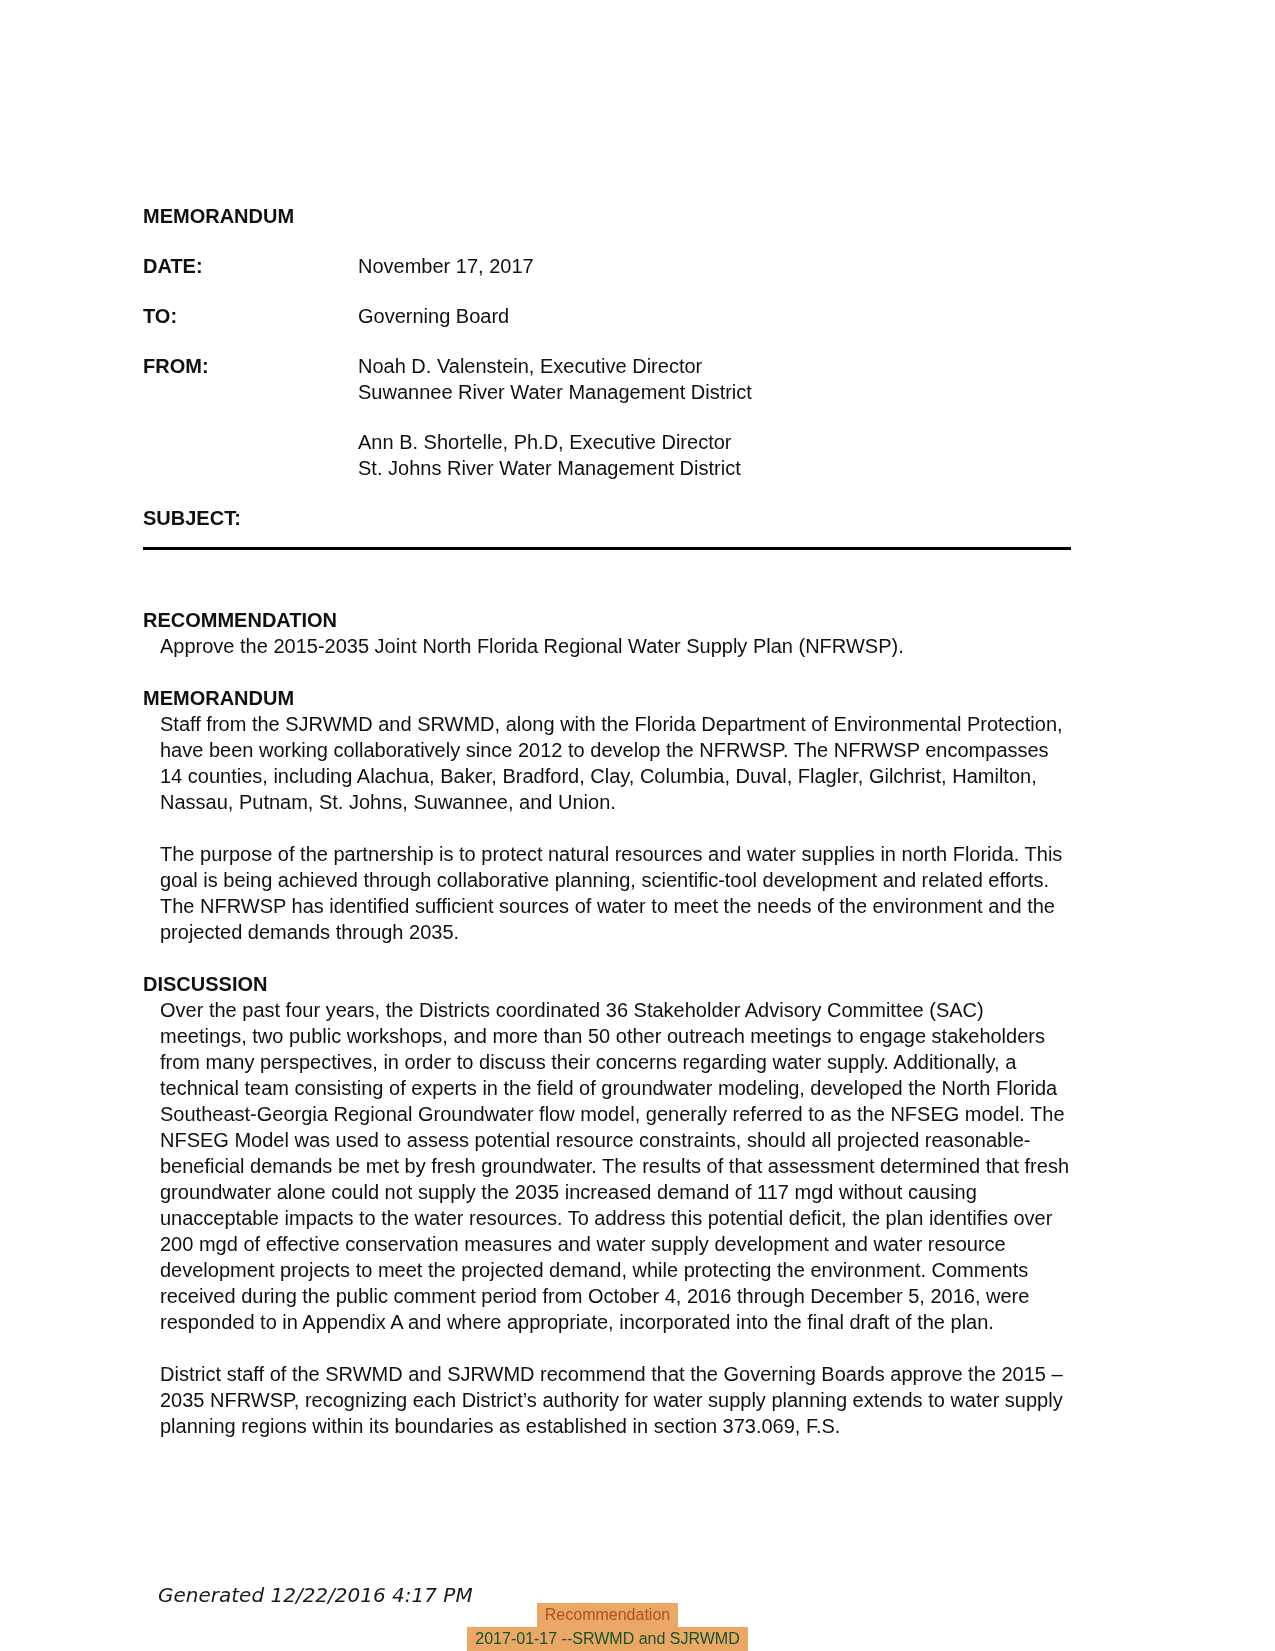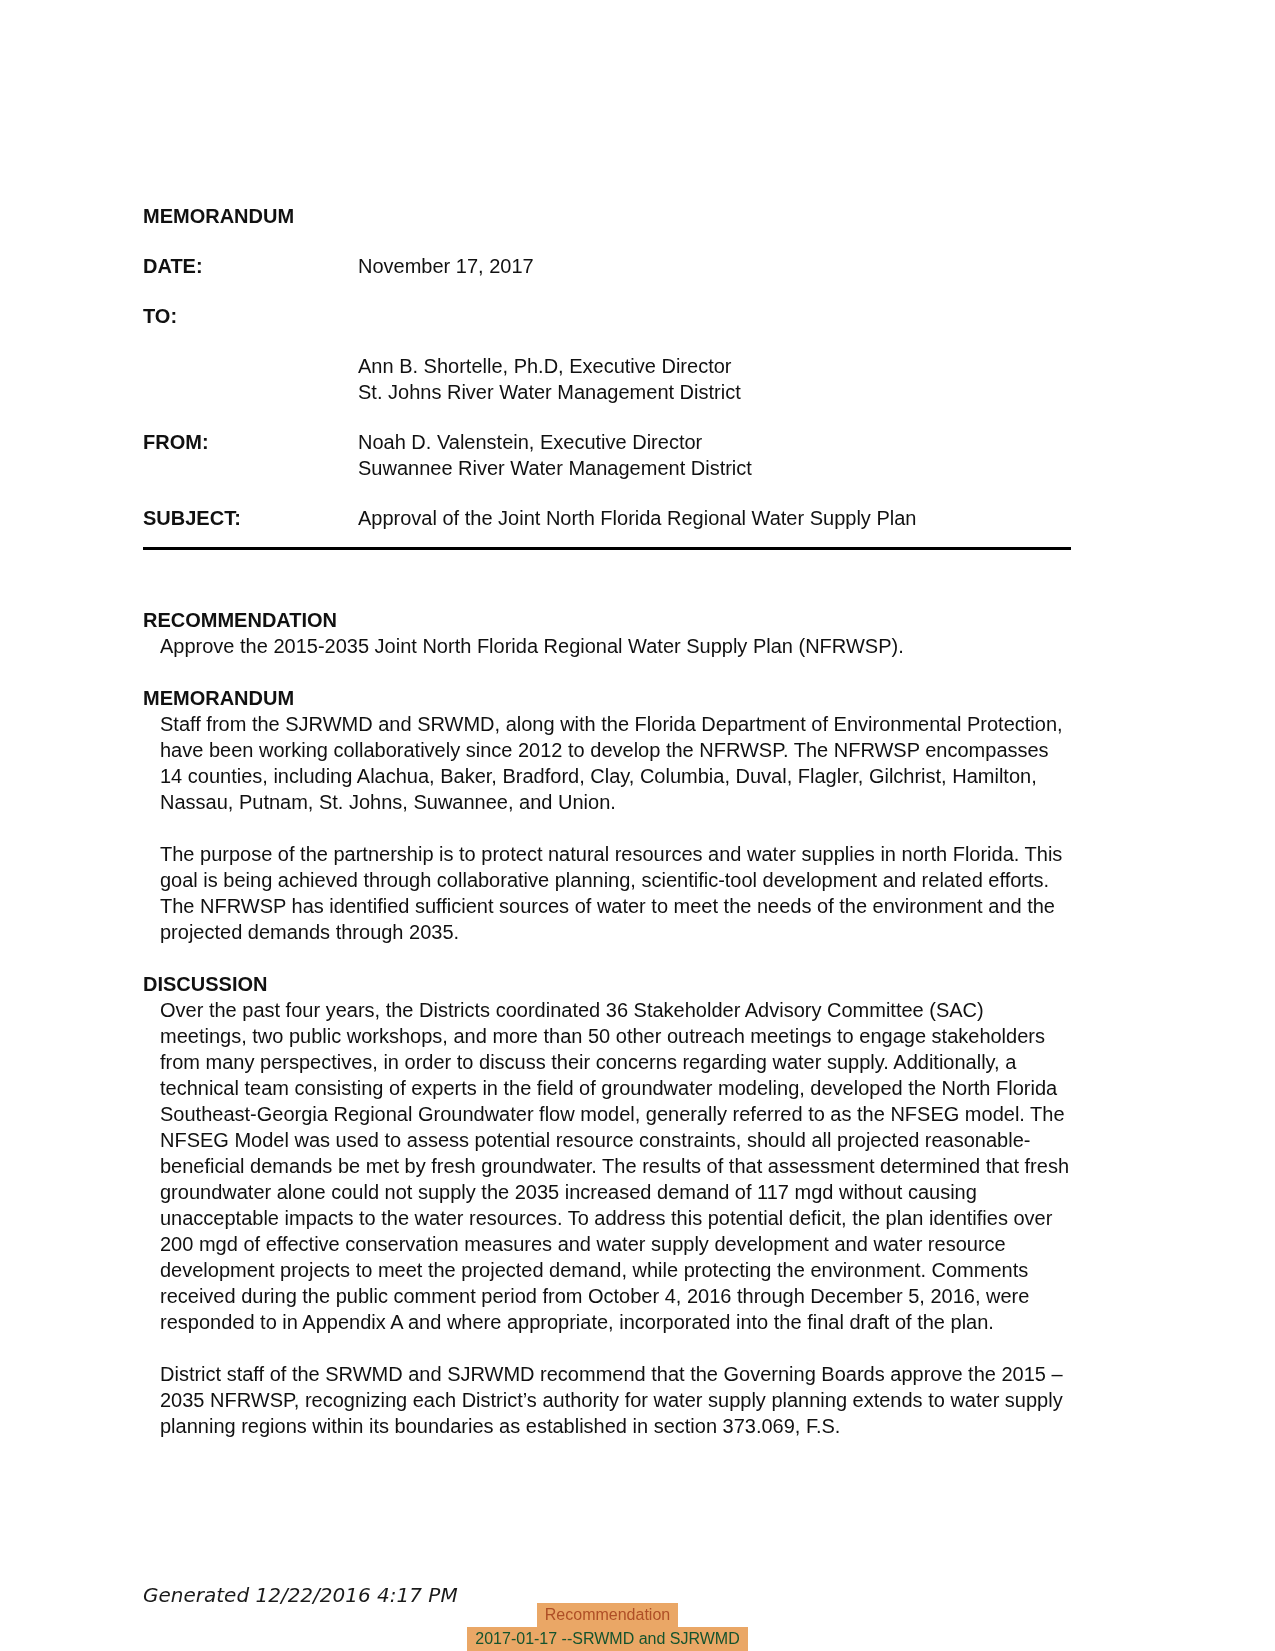--- a/index.html
+++ b/index.html
@@ -46,21 +46,21 @@
   }
   .section-heading {
     font-weight: bold;
     font-size: 20px;
     line-height: 26px;
   }
   .section-first { margin-top: 57px; }
   .section p { margin: 0 0 26px 17px; }
   .footer-generated {
     position: absolute;
-    left: 143px;
+    left: 158px;
     top: 1583px;
     font-style: italic;
     font-family: "DejaVu Sans", "Liberation Sans", sans-serif;
     font-size: 20px;
     line-height: 24px;
     color: #1a1a1a;
   }
   .stamp {
     position: absolute;
     bottom: 0;
@@ -87,43 +87,43 @@
 
     <div class="field-row">
       <div class="field-label">DATE:</div>
       <div class="field-value">
         <div>November 17, 2017</div>
       </div>
     </div>
 
     <div class="field-row">
       <div class="field-label">TO:</div>
-    </div>
-
-    <div class="field-row">
-      <div class="field-label"></div>
       <div class="field-value">
-        <div>Ann B. Shortelle, Ph.D, Executive Director</div>
-        <div>St. Johns River Water Management District</div>
+        <div>Governing Board</div>
       </div>
     </div>
 
     <div class="field-row">
       <div class="field-label">FROM:</div>
       <div class="field-value">
         <div>Noah D. Valenstein, Executive Director</div>
         <div>Suwannee River Water Management District</div>
       </div>
     </div>
 
+    <div class="field-row">
+      <div class="field-label"></div>
+      <div class="field-value">
+        <div>Ann B. Shortelle, Ph.D, Executive Director</div>
+        <div>St. Johns River Water Management District</div>
+      </div>
+    </div>
+
     <div class="field-row" style="margin-bottom:16px;">
       <div class="field-label">SUBJECT:</div>
-      <div class="field-value">
-        <div>Approval of the Joint North Florida Regional Water Supply Plan</div>
-      </div>
     </div>
 
     <div class="rule"></div>
 
     <div class="section section-first">
       <div class="section-heading">RECOMMENDATION</div>
       <p>Approve the 2015-2035 Joint North Florida Regional Water Supply Plan (NFRWSP).</p>
     </div>
 
     <div class="section">

